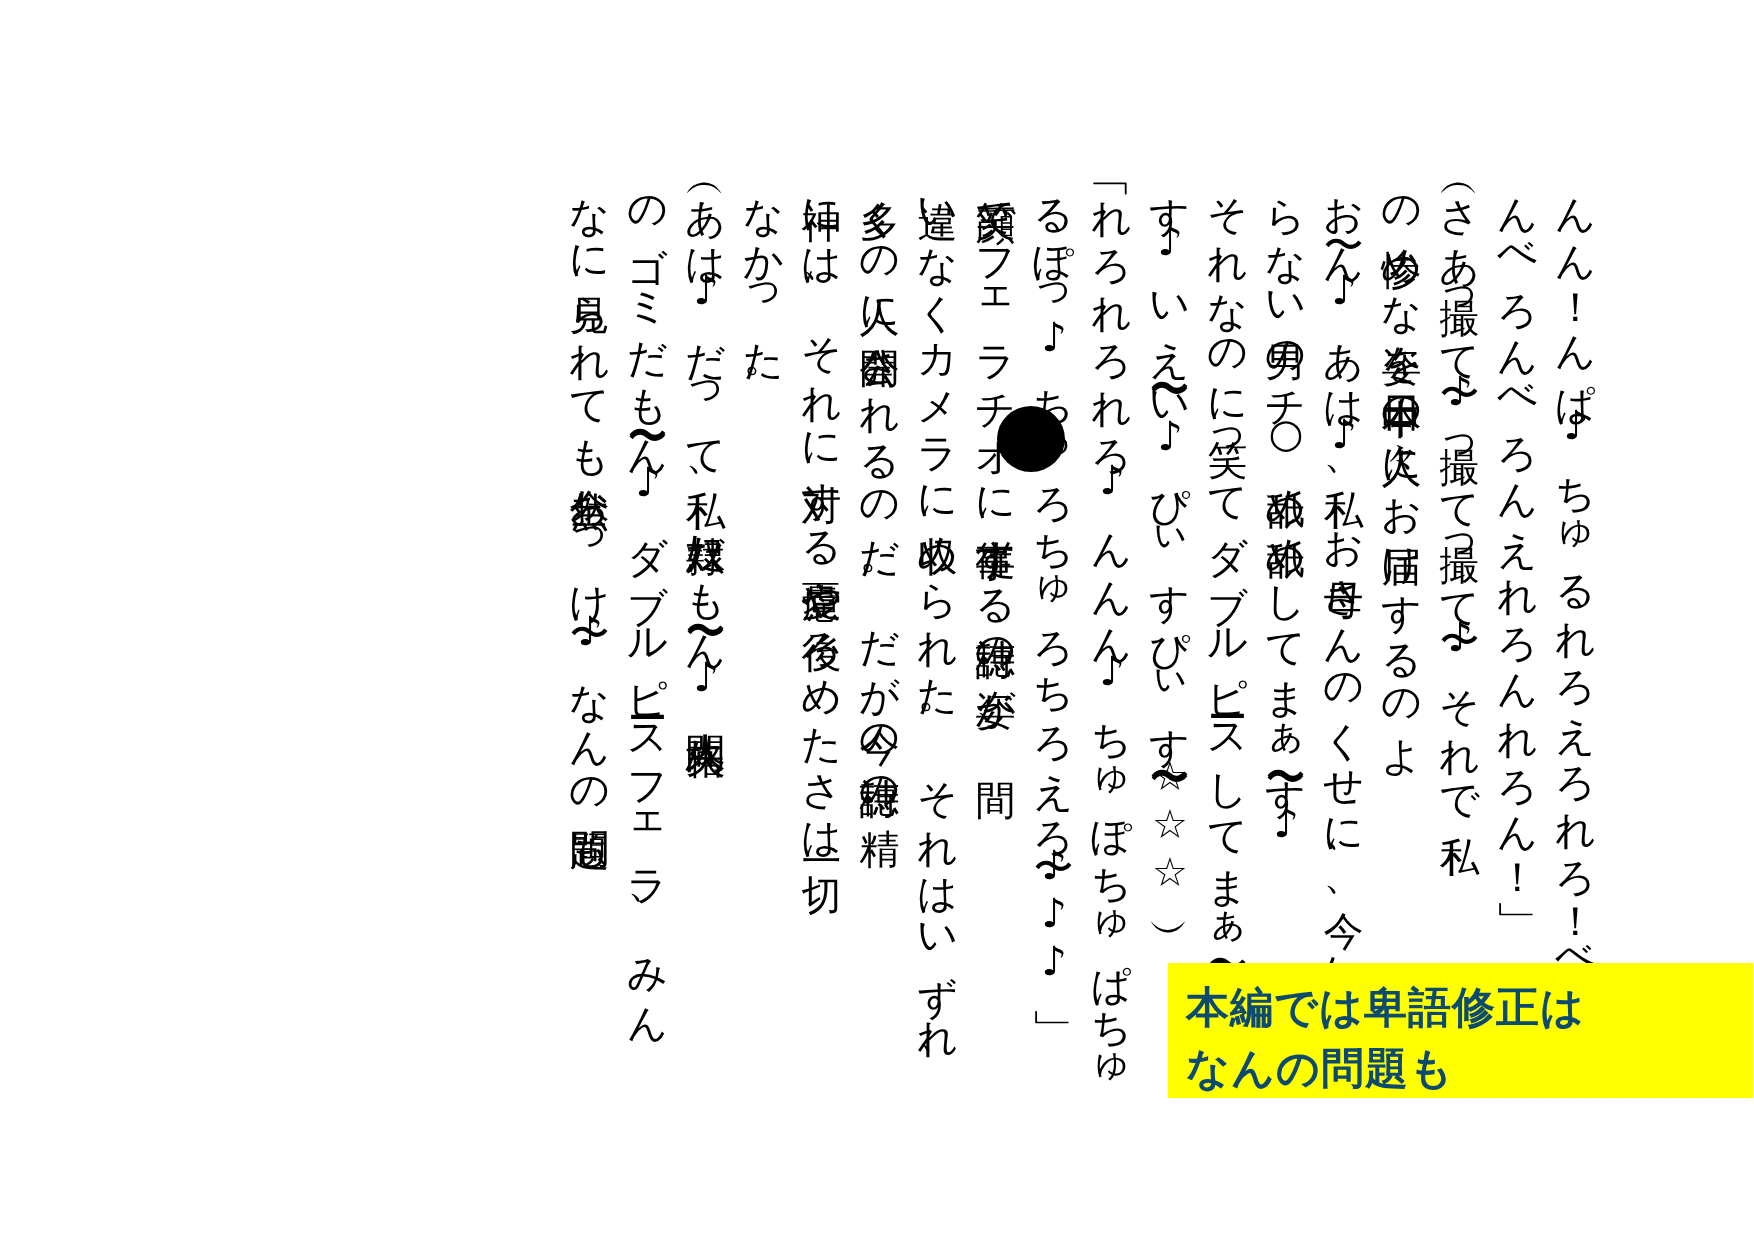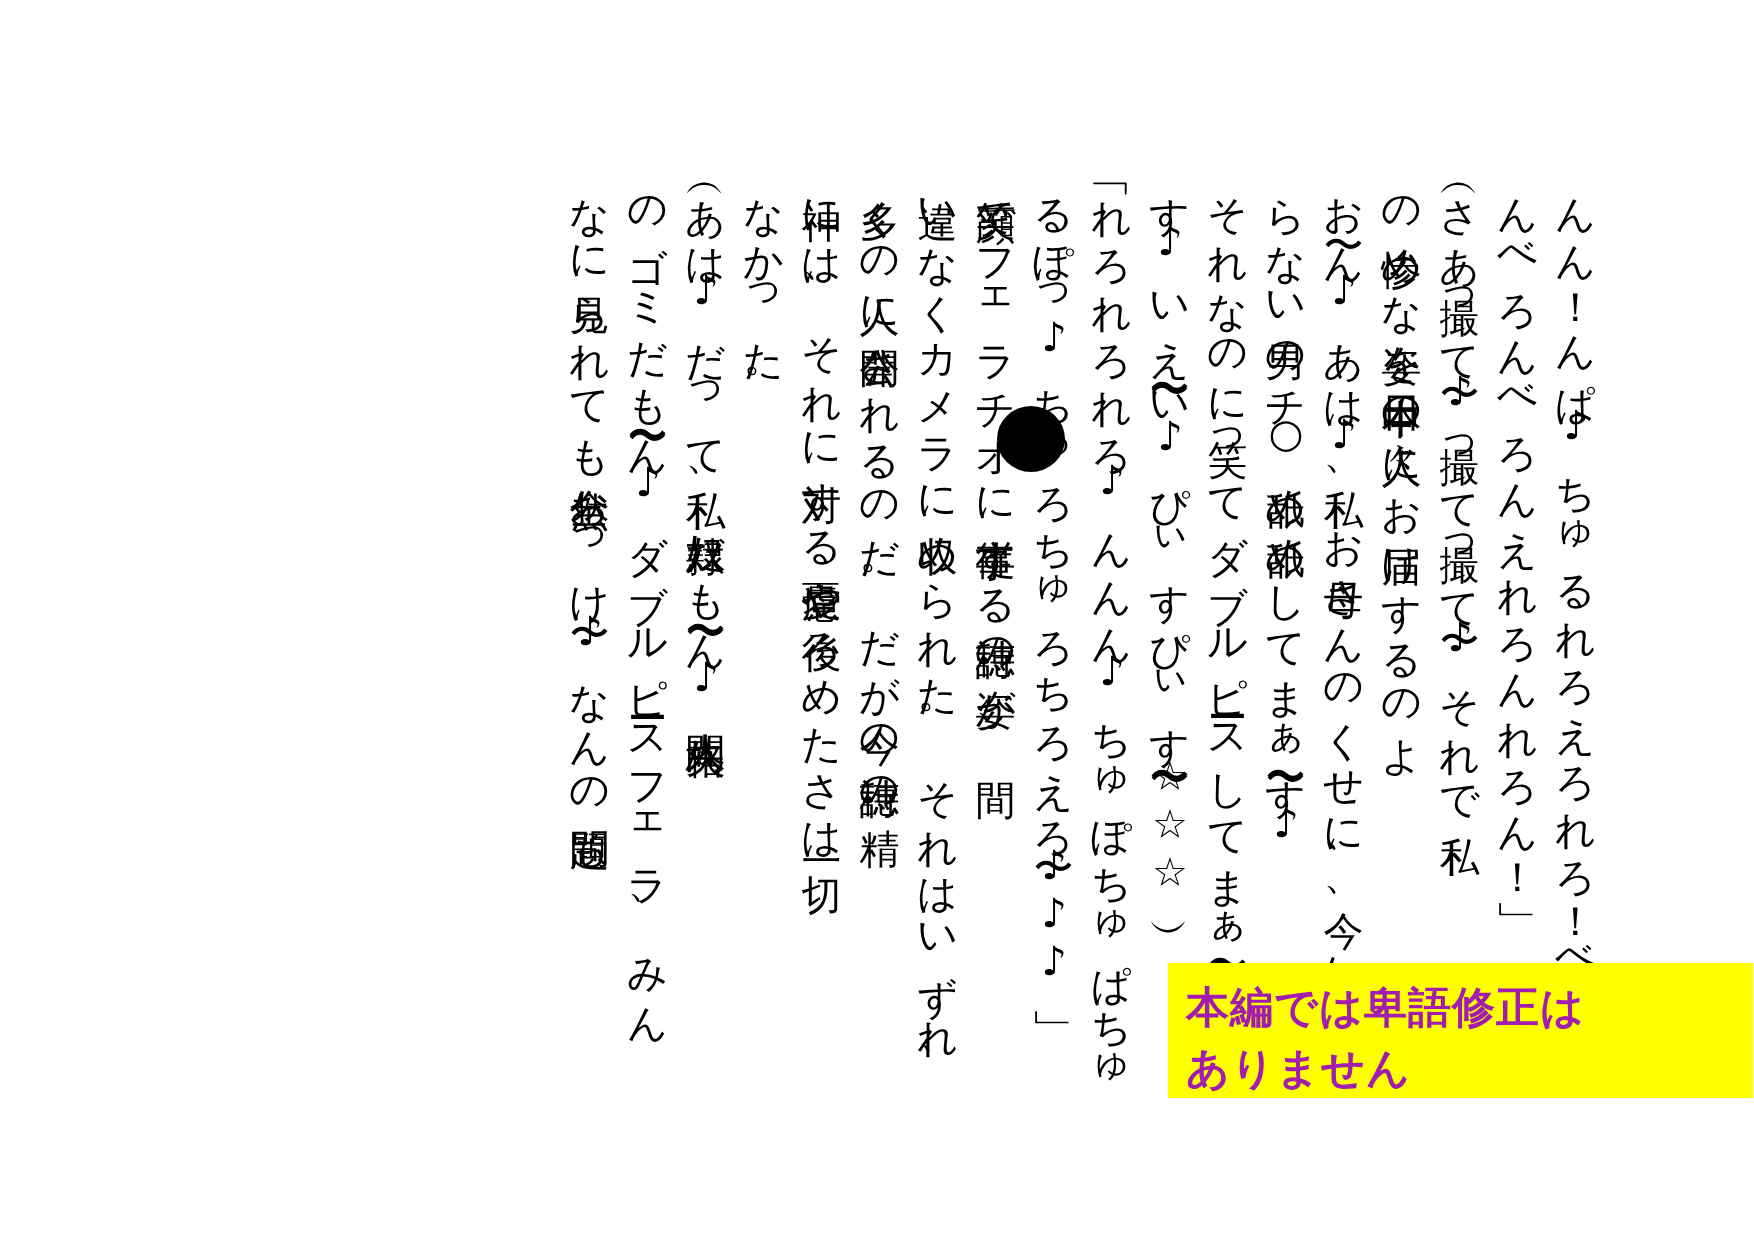--- a/index.html
+++ b/index.html
@@ -53,21 +53,21 @@
   }
 
   
   #notice {
     position: absolute;
     left: 1168px;
     top: 963px;
     width: 585px;
     height: 135px;
     background: #ffff00;
-    color: #a21caf;
+    color: #0c4a6e;
     font-weight: bold;
     font-size: 43px;
     line-height: 1.42;
     letter-spacing: 1px;
     padding: 14px 0 0 18px;
     box-sizing: border-box;
     font-family: "DejaVu Sans", "Liberation Sans", sans-serif;
   }
   .notice-line { display: block; white-space: nowrap; }
 </style>
@@ -94,16 +94,16 @@
     <div class="vcol">なかった。</div>
     <div class="vcol">（あは♪だって私、奴隷だも〜〜ん♪人間失格</div>
     <div class="vcol">のゴミだも〜〜ん♪ダブルピースフェラ、みん</div>
     <div class="vcol">なに見られても全然おっけ〜♪なんの問題も</div>
   </div>
 
   <div id="censor-dot"></div>
 
   <div id="notice">
     <span class="notice-line">本編では卑語修正は</span>
-    <span class="notice-line">ありません</span>
+    <span class="notice-line">なんの問題も</span>
   </div>
 
 </div>
 
 </body></html>

